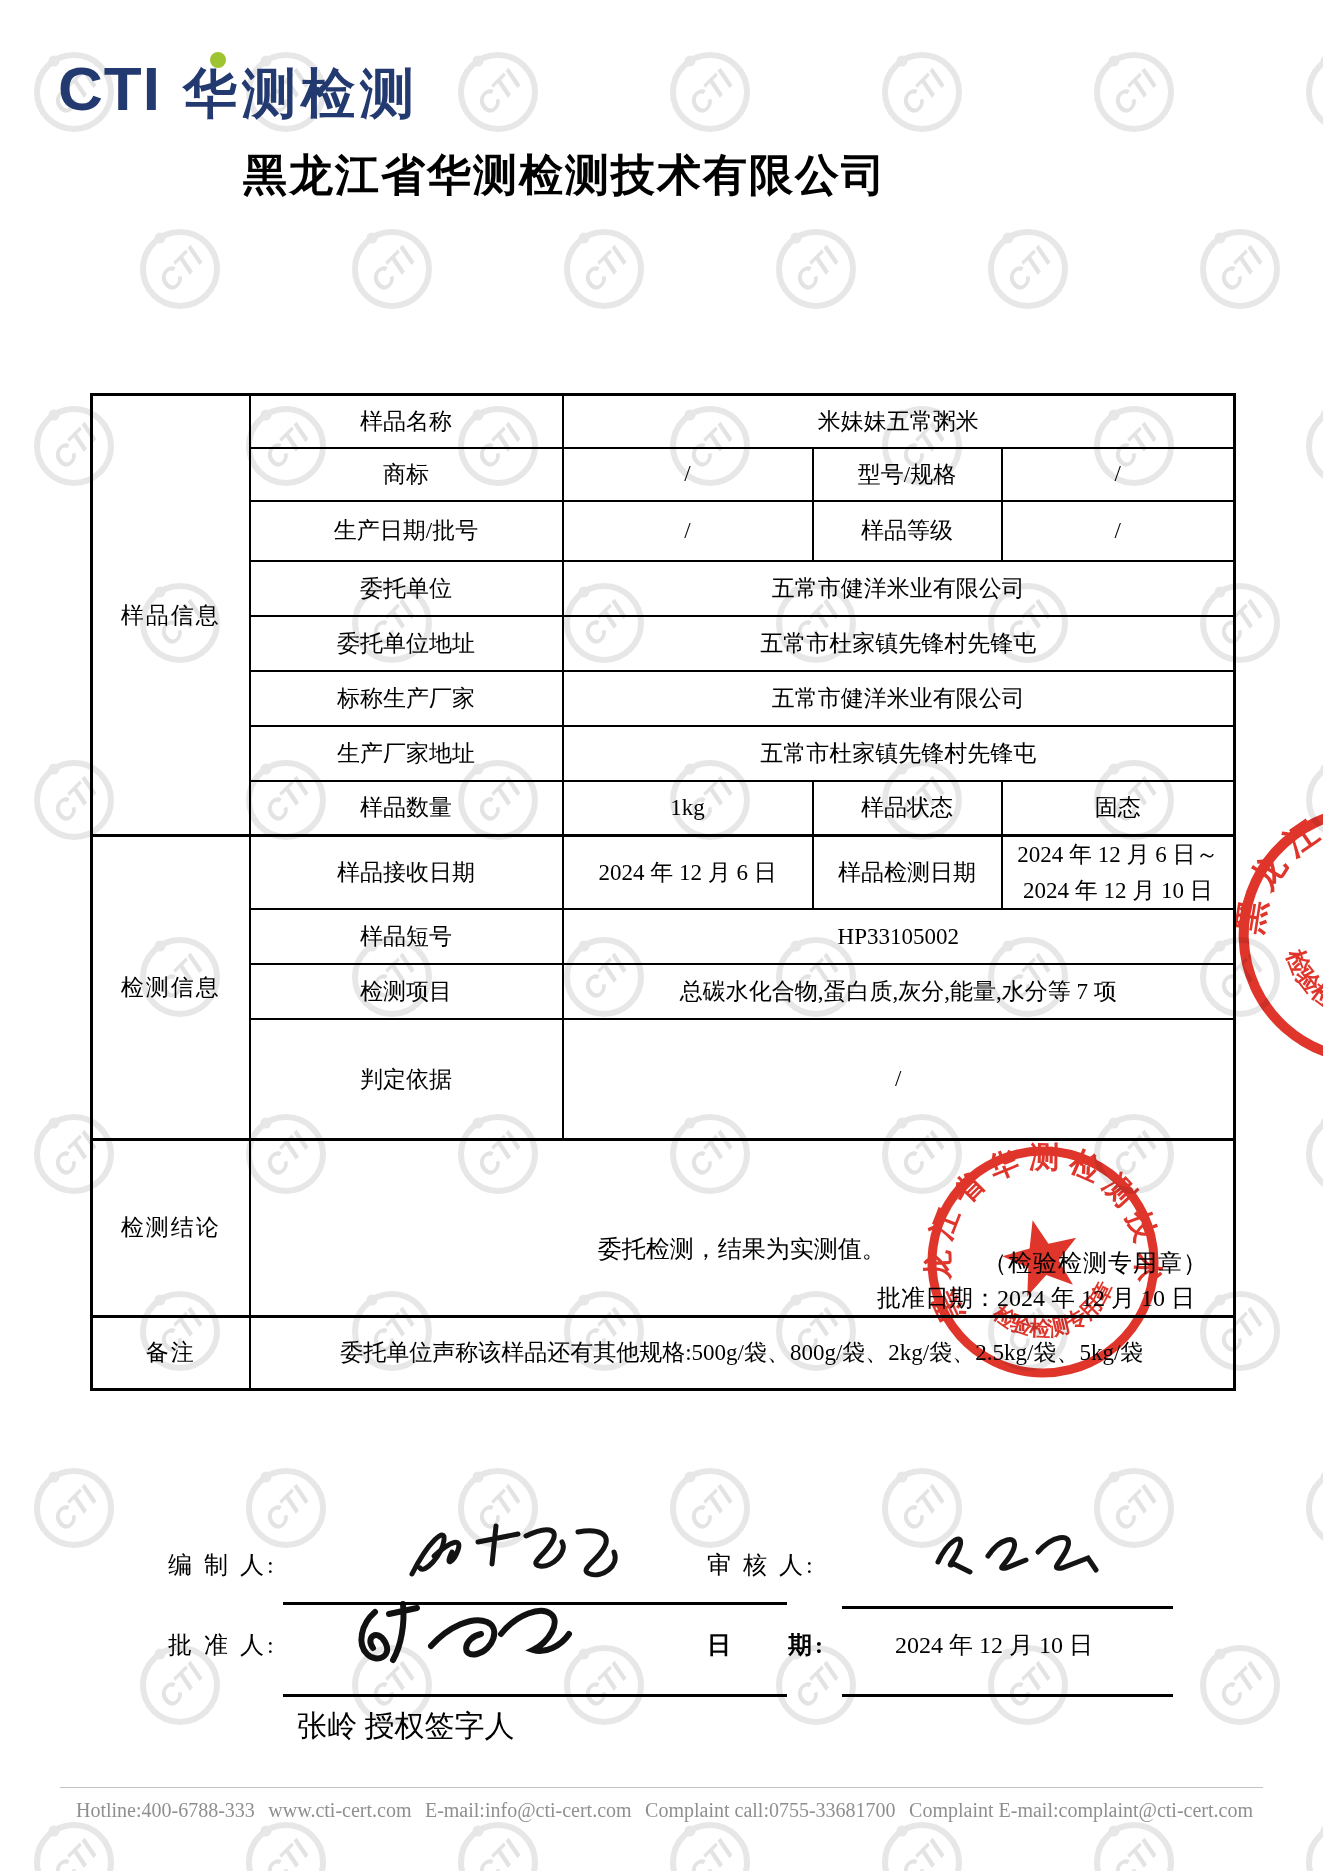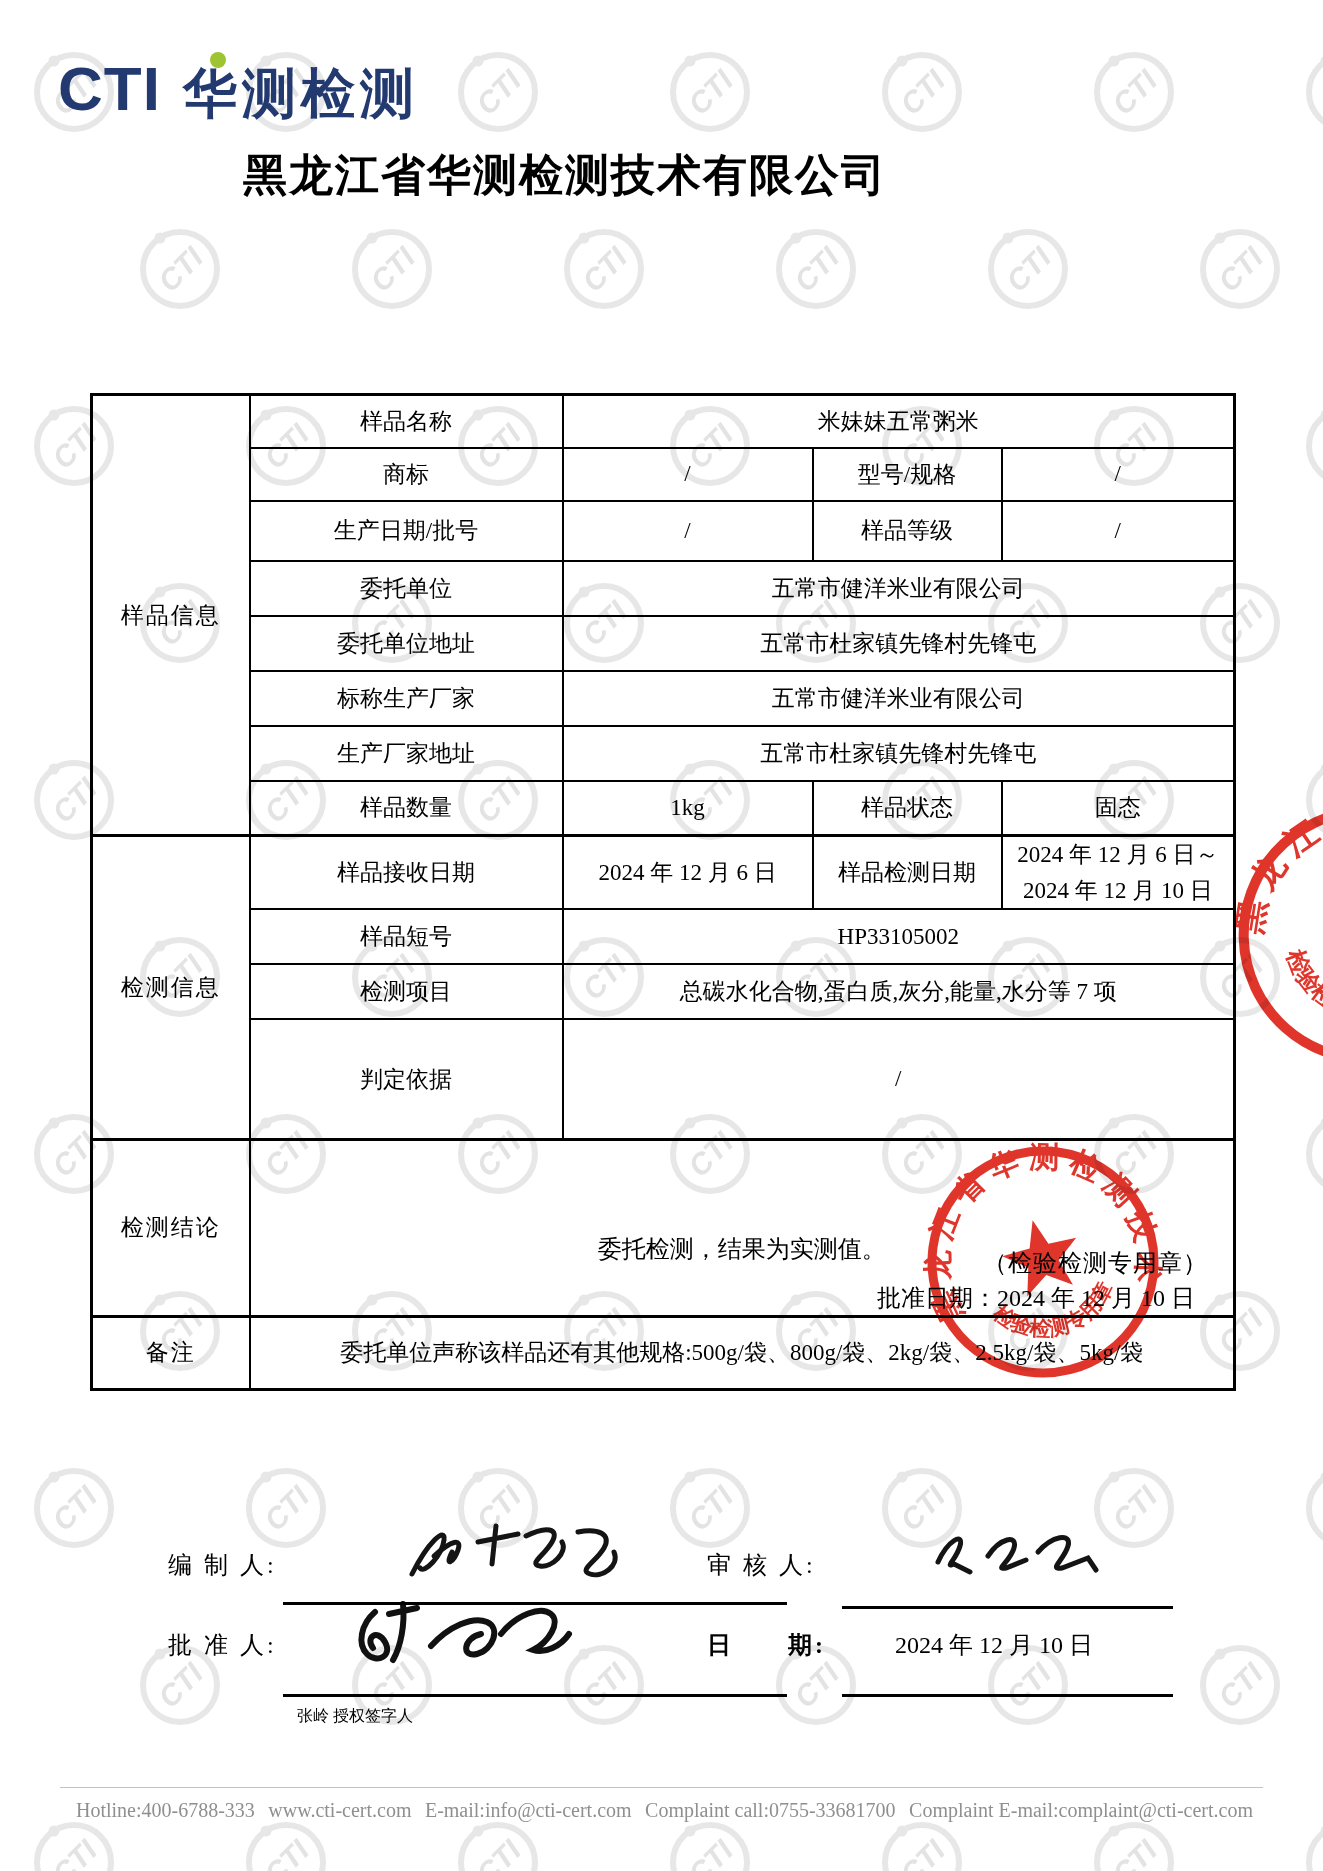--- a/index.html
+++ b/index.html
@@ -50,21 +50,21 @@
   .concl-date{position:absolute;top:141px;right:38px;font-size:24px;}
   
   .stamp{position:absolute;z-index:3;mix-blend-mode:multiply;opacity:.92;pointer-events:none;}
   .stamp-main{left:918px;top:1137px;width:250px;height:250px;}
   .stamp-edge{left:1228px;top:795px;width:280px;height:280px;}
   
   .sig-area{position:absolute;inset:0;z-index:1;}
   .sig-label{position:absolute;font-size:24px;letter-spacing:3px;}
   .sig-line{position:absolute;height:3px;background:#000;}
   .sig-svg{position:absolute;}
-  .sig-note{position:absolute;font-size:16px;}
+  .sig-note{position:absolute;font-size:30px;}
   .sig-date{position:absolute;font-size:24px;}
   
   .footer-rule{position:absolute;left:60px;top:1787px;width:1203px;height:1px;background:#c3c3c3;}
   .footer{position:absolute;left:76px;top:1799px;width:1177px;display:flex;justify-content:space-between;
     font-family:Liberation Serif, serif;font-size:20px;color:#8f8f8f;}
 </style>
 </head>
 <body>
 
 <div class="page">

